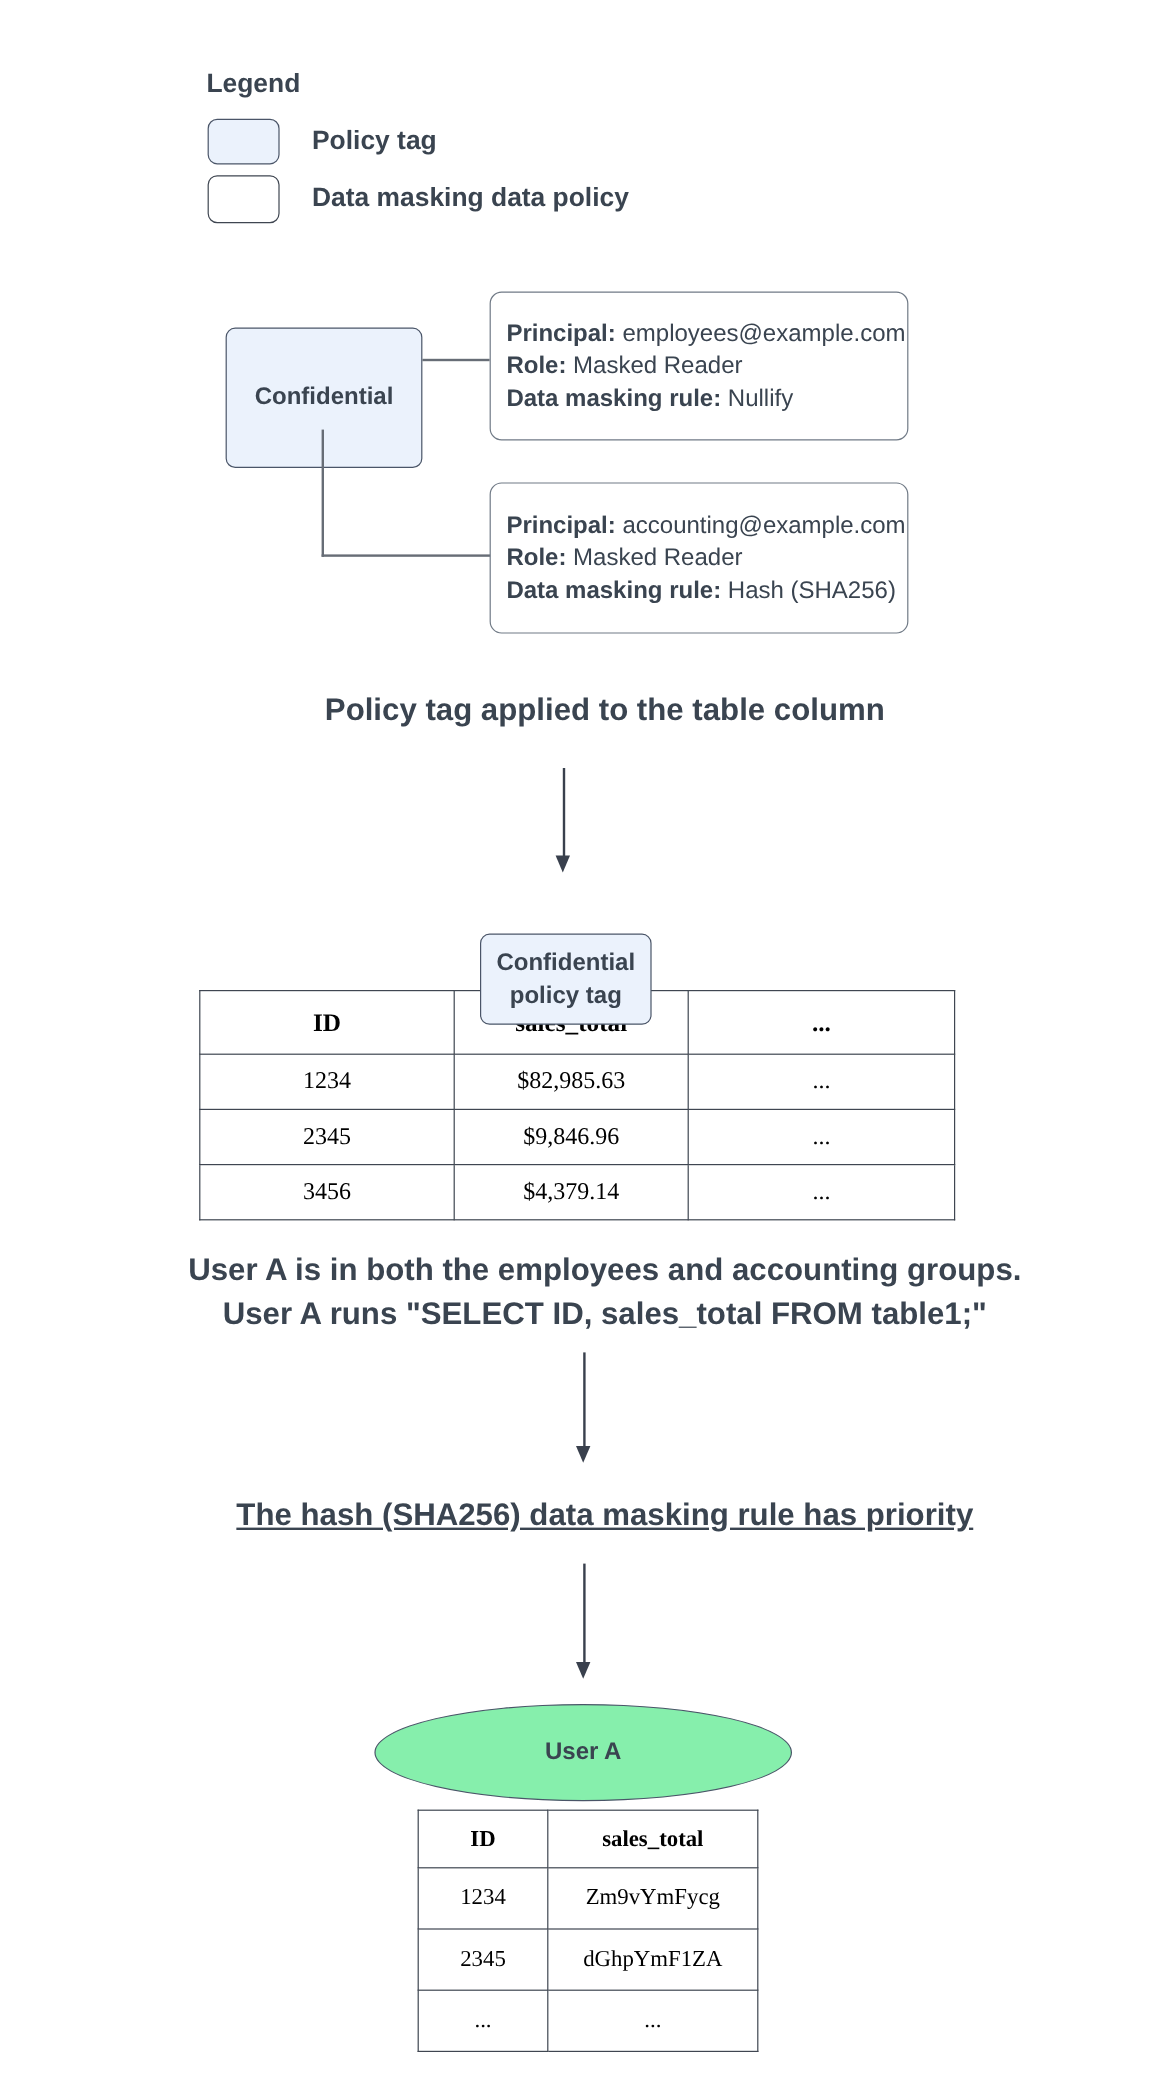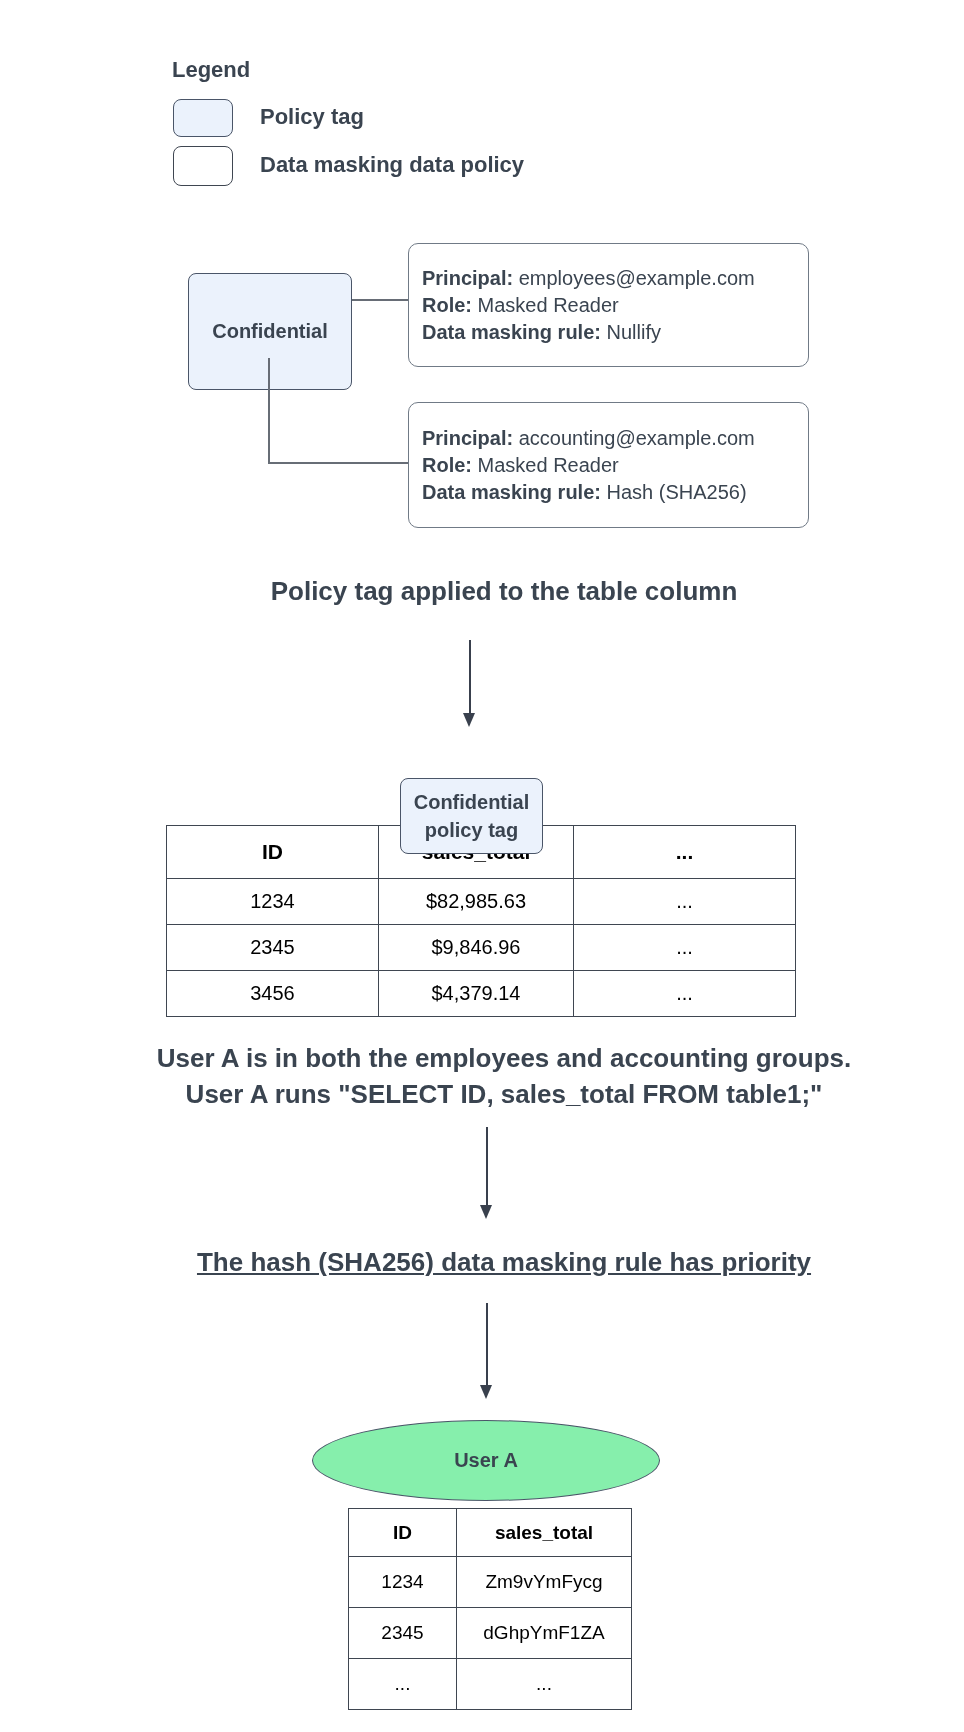--- a/index.html
+++ b/index.html
@@ -25,21 +25,21 @@
   .swatch-white{left:173px;top:146px;height:40px;background:#fff;border-color:var(--table-border);}
   .legend-label{left:260px;font-size:22px;font-weight:bold;color:var(--text-dark);}
   .legend-label.l1{top:104px;}
   .legend-label.l2{top:152px;}
 
   
   .blue-node{background:var(--policy-tag-fill);border:1.5px solid var(--policy-tag-border);border-radius:8px;display:flex;align-items:center;justify-content:center;color:var(--text-dark);font-weight:bold;margin-top:32px;}
   .confidential-node{left:188px;top:241px;width:164px;height:117px;font-size:20px;}
   .column-tag{left:400px;top:746px;width:143px;height:76px;flex-direction:column;font-size:20px;line-height:28px;z-index:2;}
 
-  .policy-box{left:408px;width:401px;background:#fff;border:1.5px solid var(--policy-box-border);border-radius:10px;display:flex;flex-direction:column;justify-content:center;padding-left:13px;font-size:20px;line-height:27px;color:var(--text-dark);}
+  .policy-box{left:408px;width:349px;background:#fff;border:1.5px solid var(--policy-box-border);border-radius:10px;display:flex;flex-direction:column;justify-content:center;padding-left:13px;font-size:20px;line-height:27px;color:var(--text-dark);}
   .policy-box-1{top:243px;height:124px;}
   .policy-box-2{top:402px;height:126px;}
   .policy-line .lbl{font-weight:bold;}
 
   
   .connector{background:var(--connector);}
   .conn-h1{left:352px;top:299px;width:56px;height:2px;}
   .elbow-v{left:268px;top:358px;width:2px;height:106px;}
   .elbow-h{left:268px;top:462px;width:141px;height:2px;}
 
@@ -53,21 +53,21 @@
   .arrow3-head{left:480px;top:1385px;}
   .arrow-head{width:0;height:0;border-left:6px solid transparent;border-right:6px solid transparent;border-top:14px solid var(--arrow);}
 
   
   .section-heading{left:0;width:964px;text-align:center;font-size:26px;font-weight:bold;color:var(--text-dark);line-height:36px;padding-left:44px;}
   .h-applied{top:573px;}
   .h-user{top:1040px;}
   .h-priority{top:1244px;text-decoration:underline;}
 
   
-  table{position:absolute;border-collapse:collapse;table-layout:fixed;background:#fff;}
+  table{position:absolute;border-collapse:collapse;table-layout:fixed;background:#fff;font-family:Liberation Serif, serif;}
   th,td{border:1.5px solid var(--table-border);text-align:center;color:var(--table-text);overflow:hidden;}
   .src-table{left:166px;top:825px;width:629px;}
   .src-table th{height:53px;font-size:21px;font-weight:bold;}
   .src-table td{height:46px;font-size:20px;font-weight:normal;}
   .res-table{left:348px;top:1508px;width:283px;}
   .res-table th{height:48px;font-size:19px;font-weight:bold;}
   .res-table td{height:51px;font-size:19px;font-weight:normal;}
 
   
   .user-ellipse{left:312px;top:1420px;width:348px;height:81px;background:#86efac;border:1.5px solid var(--policy-tag-border);border-radius:50%;display:flex;align-items:center;justify-content:center;font-size:20px;font-weight:bold;color:var(--text-dark);}

